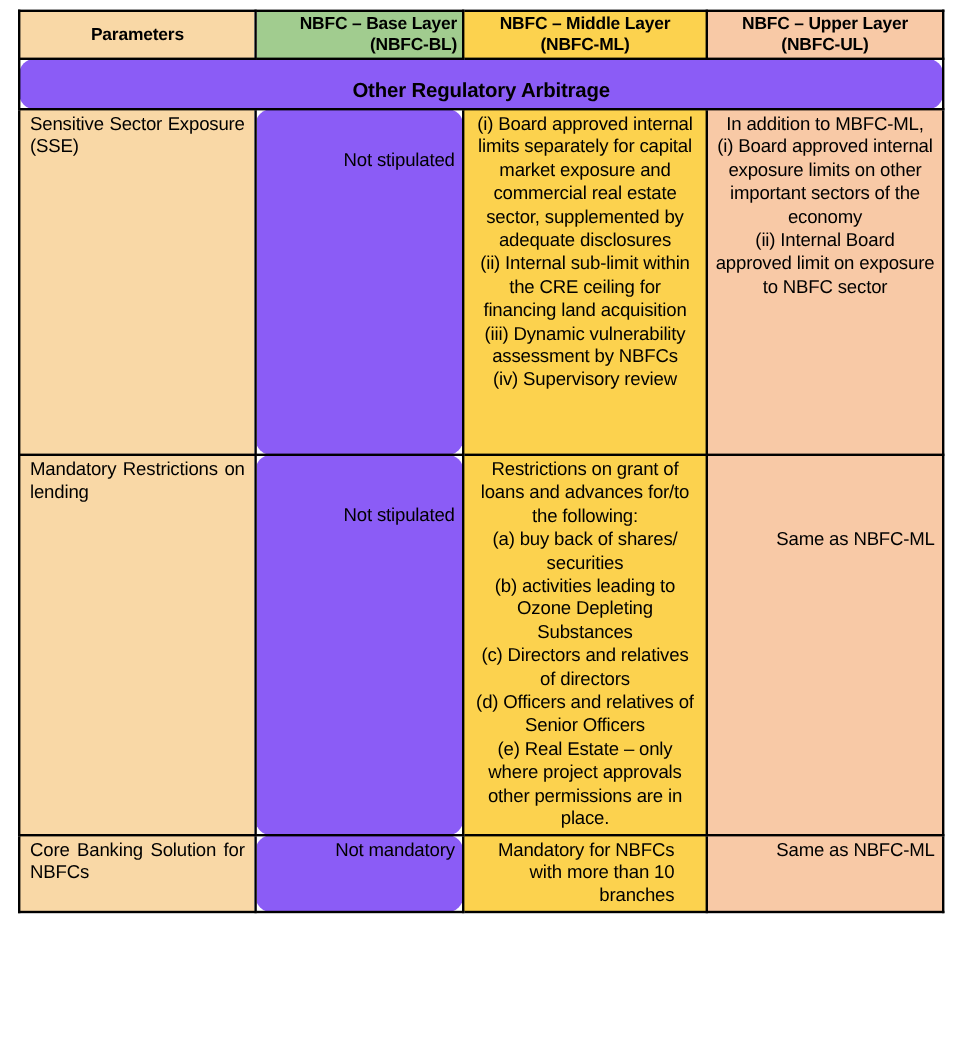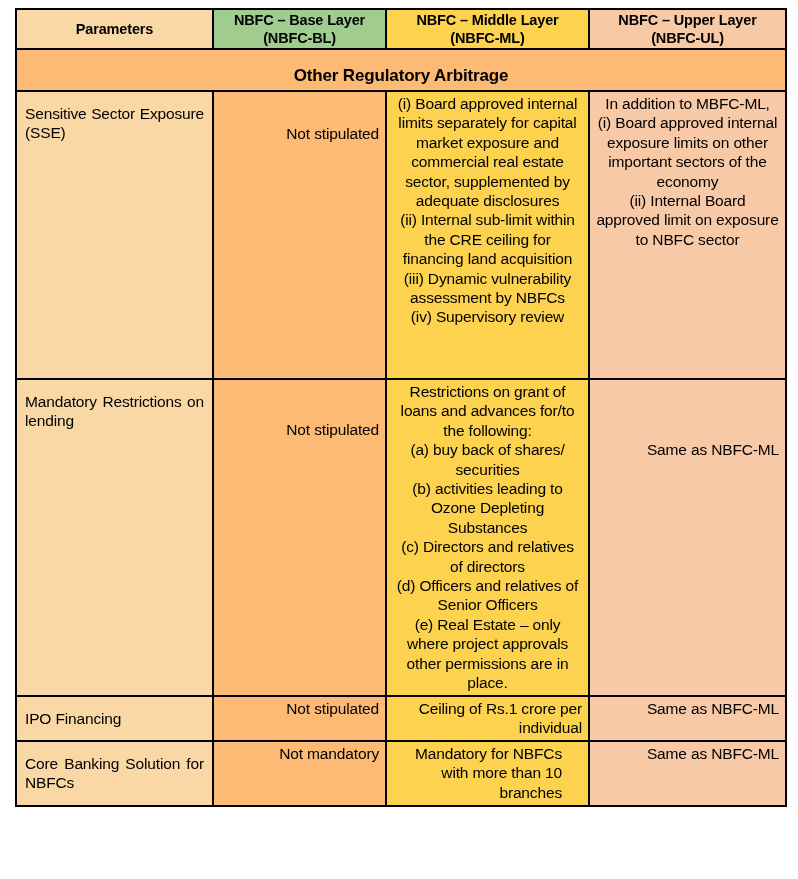--- a/index.html
+++ b/index.html
@@ -6,35 +6,35 @@
     font-family:"Liberation Sans", sans-serif;color:#000;}
   table{border-collapse:collapse;table-layout:fixed;width:770px;margin:8px 0 0 15px;}
   th,td{border:2px solid var(--border,#000);vertical-align:top;overflow:hidden;
     font-size:15.5px;line-height:19.4px;letter-spacing:-0.15px;padding:2px 6px;
     white-space:pre-line;word-wrap:break-word;}
   
   tr.h-header{height:40px;}
   th{font-weight:bold;font-size:14.5px;line-height:18px;text-align:center;vertical-align:middle;
      white-space:normal;padding:1px 4px;}
   .bg-peach{background:var(--peach,#F9D8A6);}
-  .bg-green{background:var(--green,#A1CC8F);}
+  .bg-green{background:var(--green,#A1CC8F);text-align:right;}
   .bg-yellow{background:var(--yellow,#FCD24E);margin-top:28px;}
   .bg-salmon{background:var(--salmon,#F8C9A6);}
-  .bg-white{background:#fdba74;}
+  .bg-white{background:#8b5cf6;border-radius:13px;}
   
   tr.h-section{height:42px;}
   td.section{font-weight:bold;font-size:17px;text-align:center;vertical-align:bottom;
      padding-bottom:5px;white-space:normal;}
   
   tr.r-sse{height:288px;}
   tr.r-lend{height:307px;}
   tr.r-ipo{height:43px;}
   tr.r-sale{height:77px;}
   tr.r-cbs{height:57px;}
-  td.param{text-align:justify;padding:12px 8px;}
+  td.param{text-align:justify;padding:2px 8px;}
   td.center{text-align:right;}
   td.left{text-align:center;}
   td.pt-1{padding-top:32px;}   
   td.pt-2{padding-top:40px;}   
   td.pt-3{padding-top:60px;}   
   td.narrow{padding-left:26px;padding-right:26px;}
 </style>
 </head>
 <body>
 
@@ -86,26 +86,20 @@
       <td class="bg-white center pt-2">Not stipulated</td>
       <td class="bg-yellow left">Restrictions on grant of loans and advances for/to the following:
 (a) buy back of shares/ securities
 (b) activities leading to Ozone Depleting Substances
 (c) Directors and relatives of directors
 (d) Officers and relatives of Senior Officers
 (e) Real Estate – only where project approvals other permissions are in place.</td>
       <td class="bg-salmon center pt-3">Same as NBFC-ML</td>
     </tr>
 
-    <tr class="r-ipo">
-      <td class="param bg-peach">IPO Financing</td>
-      <td class="bg-white center">Not stipulated</td>
-      <td class="bg-yellow center">Ceiling of Rs.1 crore per individual</td>
-      <td class="bg-salmon center">Same as NBFC-ML</td>
-    </tr>
 
 
     <tr class="r-cbs">
       <td class="param bg-peach">Core Banking Solution for NBFCs</td>
       <td class="bg-white center">Not mandatory</td>
       <td class="bg-yellow center narrow">Mandatory for NBFCs with more than 10 branches</td>
       <td class="bg-salmon center">Same as NBFC-ML</td>
     </tr>
   </tbody>
 </table>

